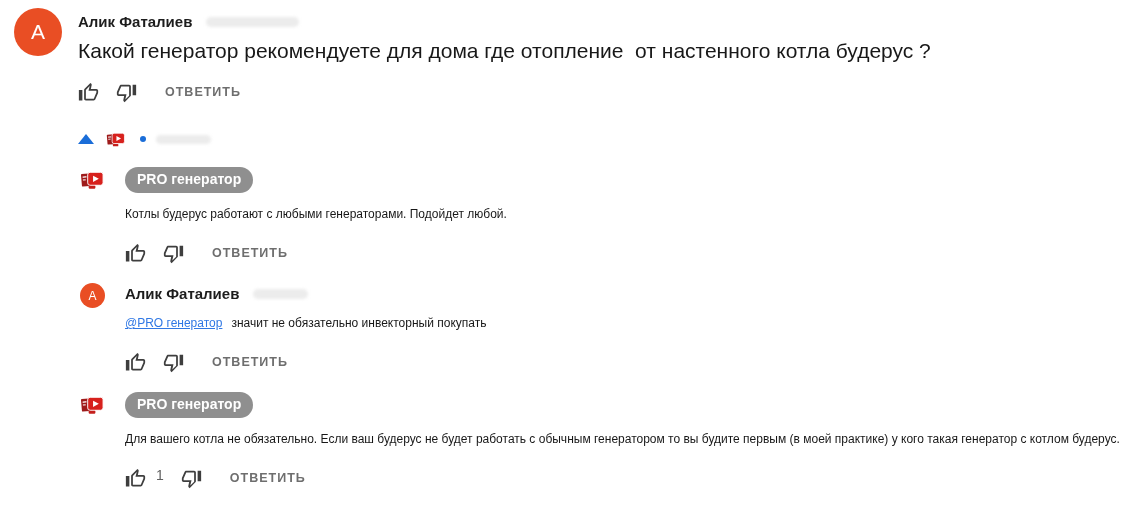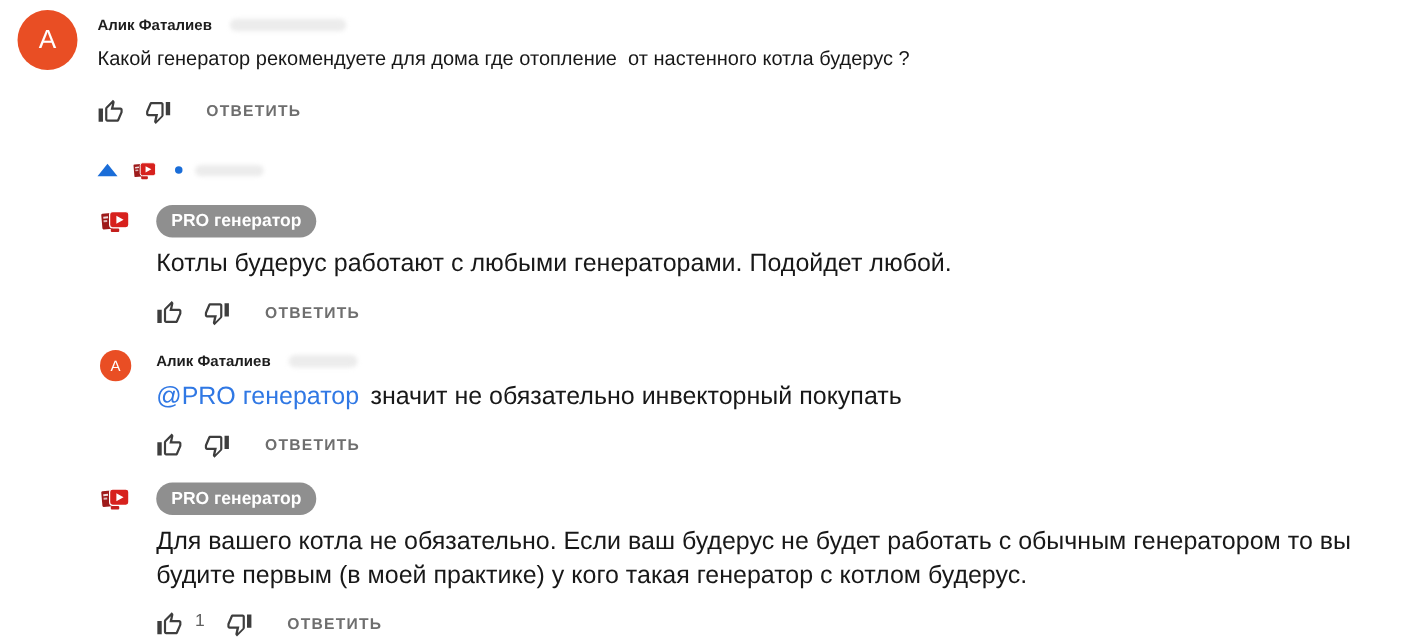--- a/index.html
+++ b/index.html
@@ -23,28 +23,28 @@
     display: flex; align-items: center; justify-content: center;
     font-size: 12px; flex: none; cursor: pointer;
   }
   .avatar-logo { width: 25px; height: 25px; flex: none; cursor: pointer; }
   .avatar-logo-xs { width: 22px; height: 20px; cursor: pointer; }
 
   
   .comment-main { display: flex; }
   .body-main { margin-left: 16px; padding-top: 5px; flex: 1; min-width: 0; }
   .author-row { display: flex; align-items: center; }
-  .author-name { font-size: 12px; font-weight: bold; color: #1d1d1d; cursor: pointer; }
+  .author-name { font-size: 15px; font-weight: bold; color: #1d1d1d; cursor: pointer; }
   .blur-stamp {
     height: 10px; background: #ececec; border-radius: 5px;
     filter: blur(1.5px); margin-left: 14px;
   }
   .w93 { width: 93px; } .w55 { width: 55px; }
   .comment-text {
-    margin-top: 9px; font-size: 16px; line-height: 23px;
+    margin-top: 9px; font-size: 21px; line-height: 23px;
     color: #181818; white-space: pre-wrap;
   }
 
   
   .actions { display: flex; margin-top: 19px; height: 22px; }
   .icon-btn {
     background: none; border: none; padding: 0; margin: 0;
     display: flex; align-items: center; cursor: pointer;
   }
   .icon-btn svg { width: 21px; height: 21px; fill: #3e3e3e; }
@@ -74,25 +74,25 @@
   
   .replies { margin-left: 66px; margin-top: 20px; }
   .reply { display: flex; margin-bottom: 19px; }
   .reply-body { margin-left: 20px; flex: 1; min-width: 0; padding-top: 0; }
   .owner-badge {
     display: inline-block; background: #8F8F8F; color: #ffffff;
     font-size: 14px; font-weight: bold; line-height: 17px;
     padding: 4px 12px 5px 12px; border-radius: 14px; cursor: pointer;
   }
   .reply-text {
-    margin-top: 8px; font-size: 20px; line-height: 27px;
+    margin-top: 8px; font-size: 12px; line-height: 27px;
     color: #181818; white-space: pre-wrap; max-width: 1000px;
   }
   .reply .actions { margin-top: 14px; }
-  .mention { color: #3078E4; cursor: pointer; margin-right: 9px; }
+  .mention { color: #3078E4; cursor: pointer; margin-right: 9px; text-decoration: underline; }
   .reply-author-row { display: flex; align-items: center; padding-top: 2px; }
 </style>
 </head>
 <body>
 
 <svg width="0" height="0" style="position:absolute">
   <defs>
     <g id="thumb-up">
       <path fill-rule="evenodd" d="M1 21h4V9H1v12zM23 10c0-1.1-.9-2-2-2h-6.31l.95-4.57.03-.32c0-.41-.17-.79-.44-1.06L14.17 1 7.58 7.59C7.22 7.95 7 8.45 7 9v10c0 1.1.9 2 2 2h9c.83 0 1.54-.5 1.84-1.22l3.02-7.05c.09-.23.14-.47.14-.73v-2zm-2 2l-3 7H9V9l4.34-4.34L12 10h9v2z"></path>
     </g>

